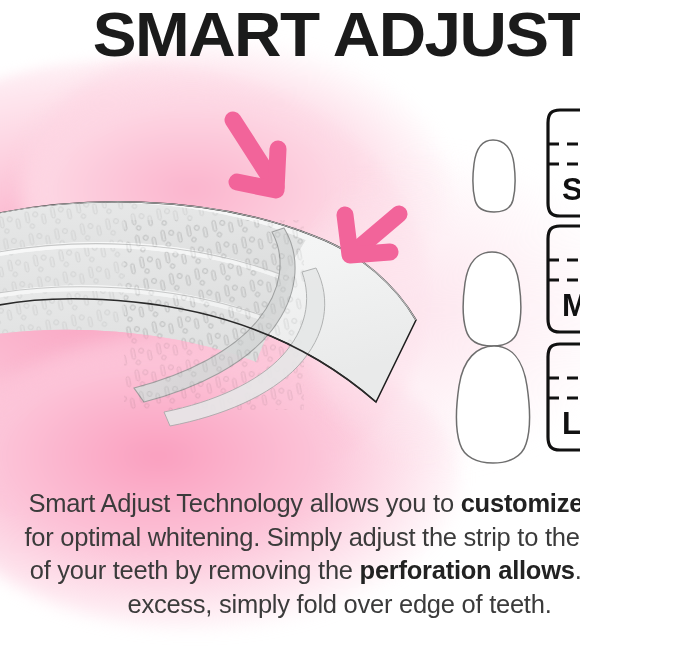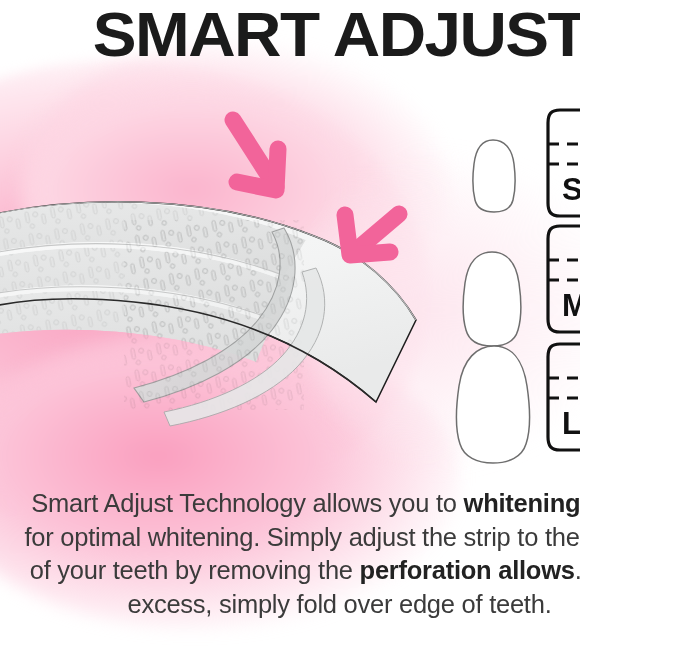--- a/index.html
+++ b/index.html
@@ -253,16 +253,16 @@
                  C -2 88, -3 69, 1 42 C 5 15, 19 2, 36 2 Z" fill="#ffffff" stroke="#6e6e6e" stroke-width="1.5"></path>
       </g>
       <g transform="translate(94,250)">
         <use href="#stripCardShape"></use>
         <text x="16" y="92" font-family="Liberation Sans, sans-serif" font-size="31" font-weight="700" fill="#111">L</text>
       </g>
     </g>
   </svg>
 
   <div id="body-copy">
-    <span>Smart Adjust Technology allows you to </span><b>whitening</b><span> the fit for optimal whitening. Simply adjust the strip to the height of your teeth by removing the </span><b>perforation allows</b><span>. If any excess, simply fold over edge of teeth.</span>
+    <span>Smart Adjust Technology allows you to </span><b>customize</b><span> the fit for optimal whitening. Simply adjust the strip to the height of your teeth by removing the </span><b>perforation allows</b><span>. If any excess, simply fold over edge of teeth.</span>
   </div>
 
 </div>
 
 </body></html>

